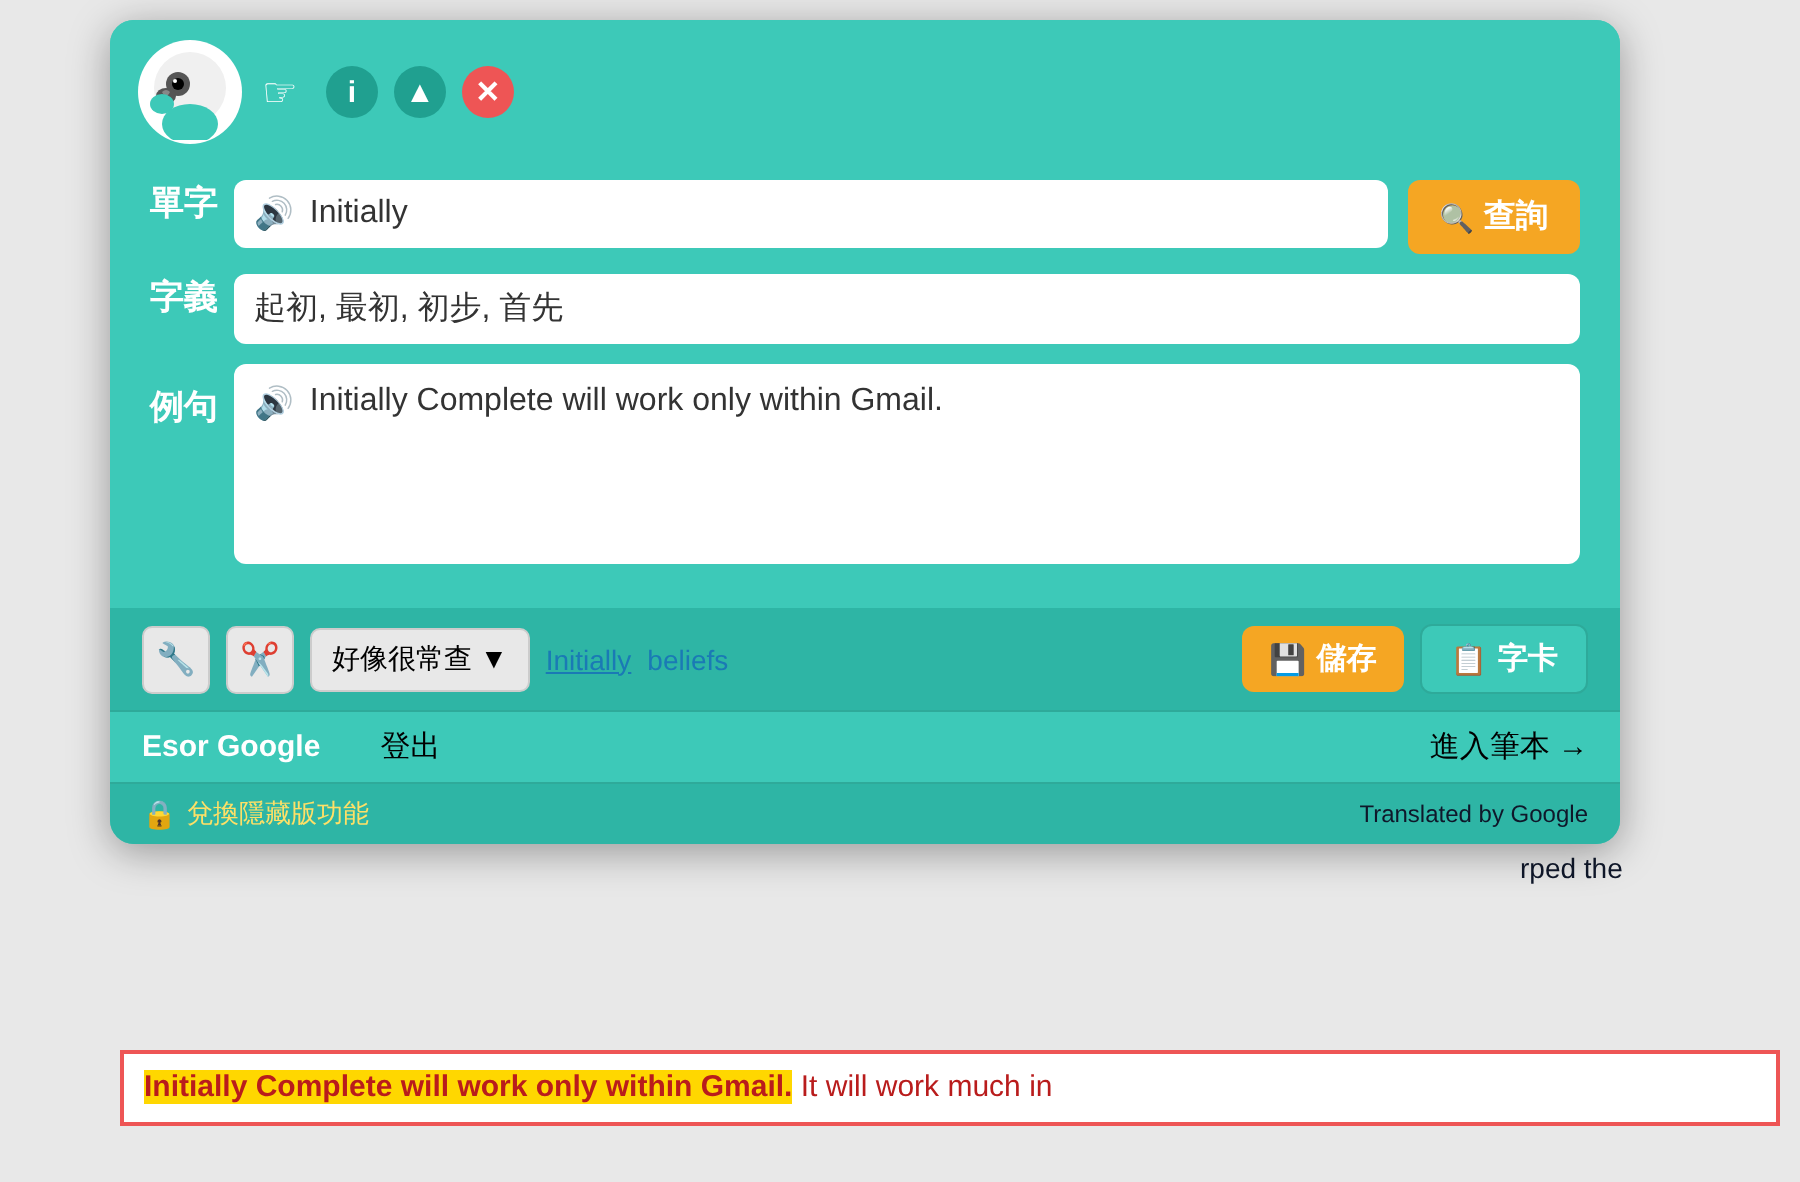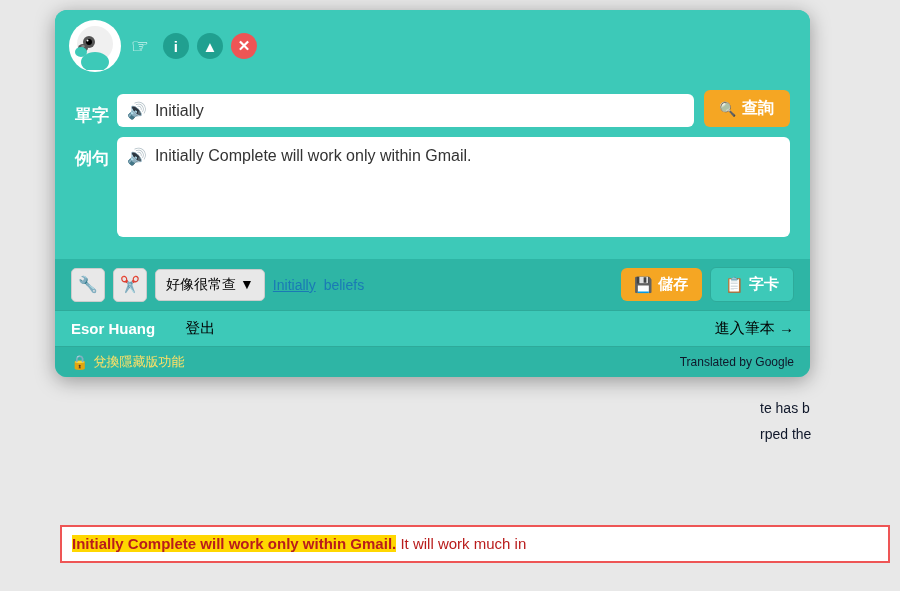--- a/index.html
+++ b/index.html
@@ -136,21 +136,21 @@
     }
 
     
     .content {
       background: #3dc9b8;
       padding: 10px 20px 12px 20px;
     }
 
     .field-row {
       display: flex;
-      align-items: flex-end;
+      align-items: flex-start;
       margin-bottom: 10px;
     }
 
     .field-label {
       color: white;
       font-size: 17px;
       font-weight: bold;
       width: 42px;
       flex-shrink: 0;
     }
@@ -396,20 +396,26 @@
       <div class="field-input-wrap">
         <span class="speaker-icon">🔊</span>
         <span>Initially</span>
       </div>
       <button class="search-btn">
         <span class="search-icon-unicode">🔍</span>
         <span>查詢</span>
       </button>
     </div>
 
+    <div class="field-row">
+      <div class="field-label">字義</div>
+      <div class="field-input-wrap">
+        <span>起初, 最初, 初步, 首先</span>
+      </div>
+    </div>
 
     <div class="field-row" style="align-items:flex-start;">
       <div class="field-label" style="padding-top:10px;">例句</div>
       <div class="field-input-wrap multiline">
         <span class="speaker-icon">🔊</span>
         <span>Initially Complete will work only within Gmail.</span>
       </div>
     </div>
 
   </div>
@@ -433,21 +439,21 @@
       <span>💾</span>
       <span>儲存</span>
     </button>
     <button class="card-btn">
       <span>📋</span>
       <span>字卡</span>
     </button>
   </div>
 
   <div class="user-bar">
-    <span class="username">Esor Huang</span>
+    <span class="username">Esor Google</span>
     <button class="logout-btn">登出</button>
     <div class="spacer"></div>
     <div class="notebook-btn">進入筆本 →</div>
   </div>
 
   <div class="footer">
     <span class="unlock-icon">🔒</span>
     <span class="unlock-text">兌換隱藏版功能</span>
     <div class="translate-credit">
       <span>Translated by</span>

